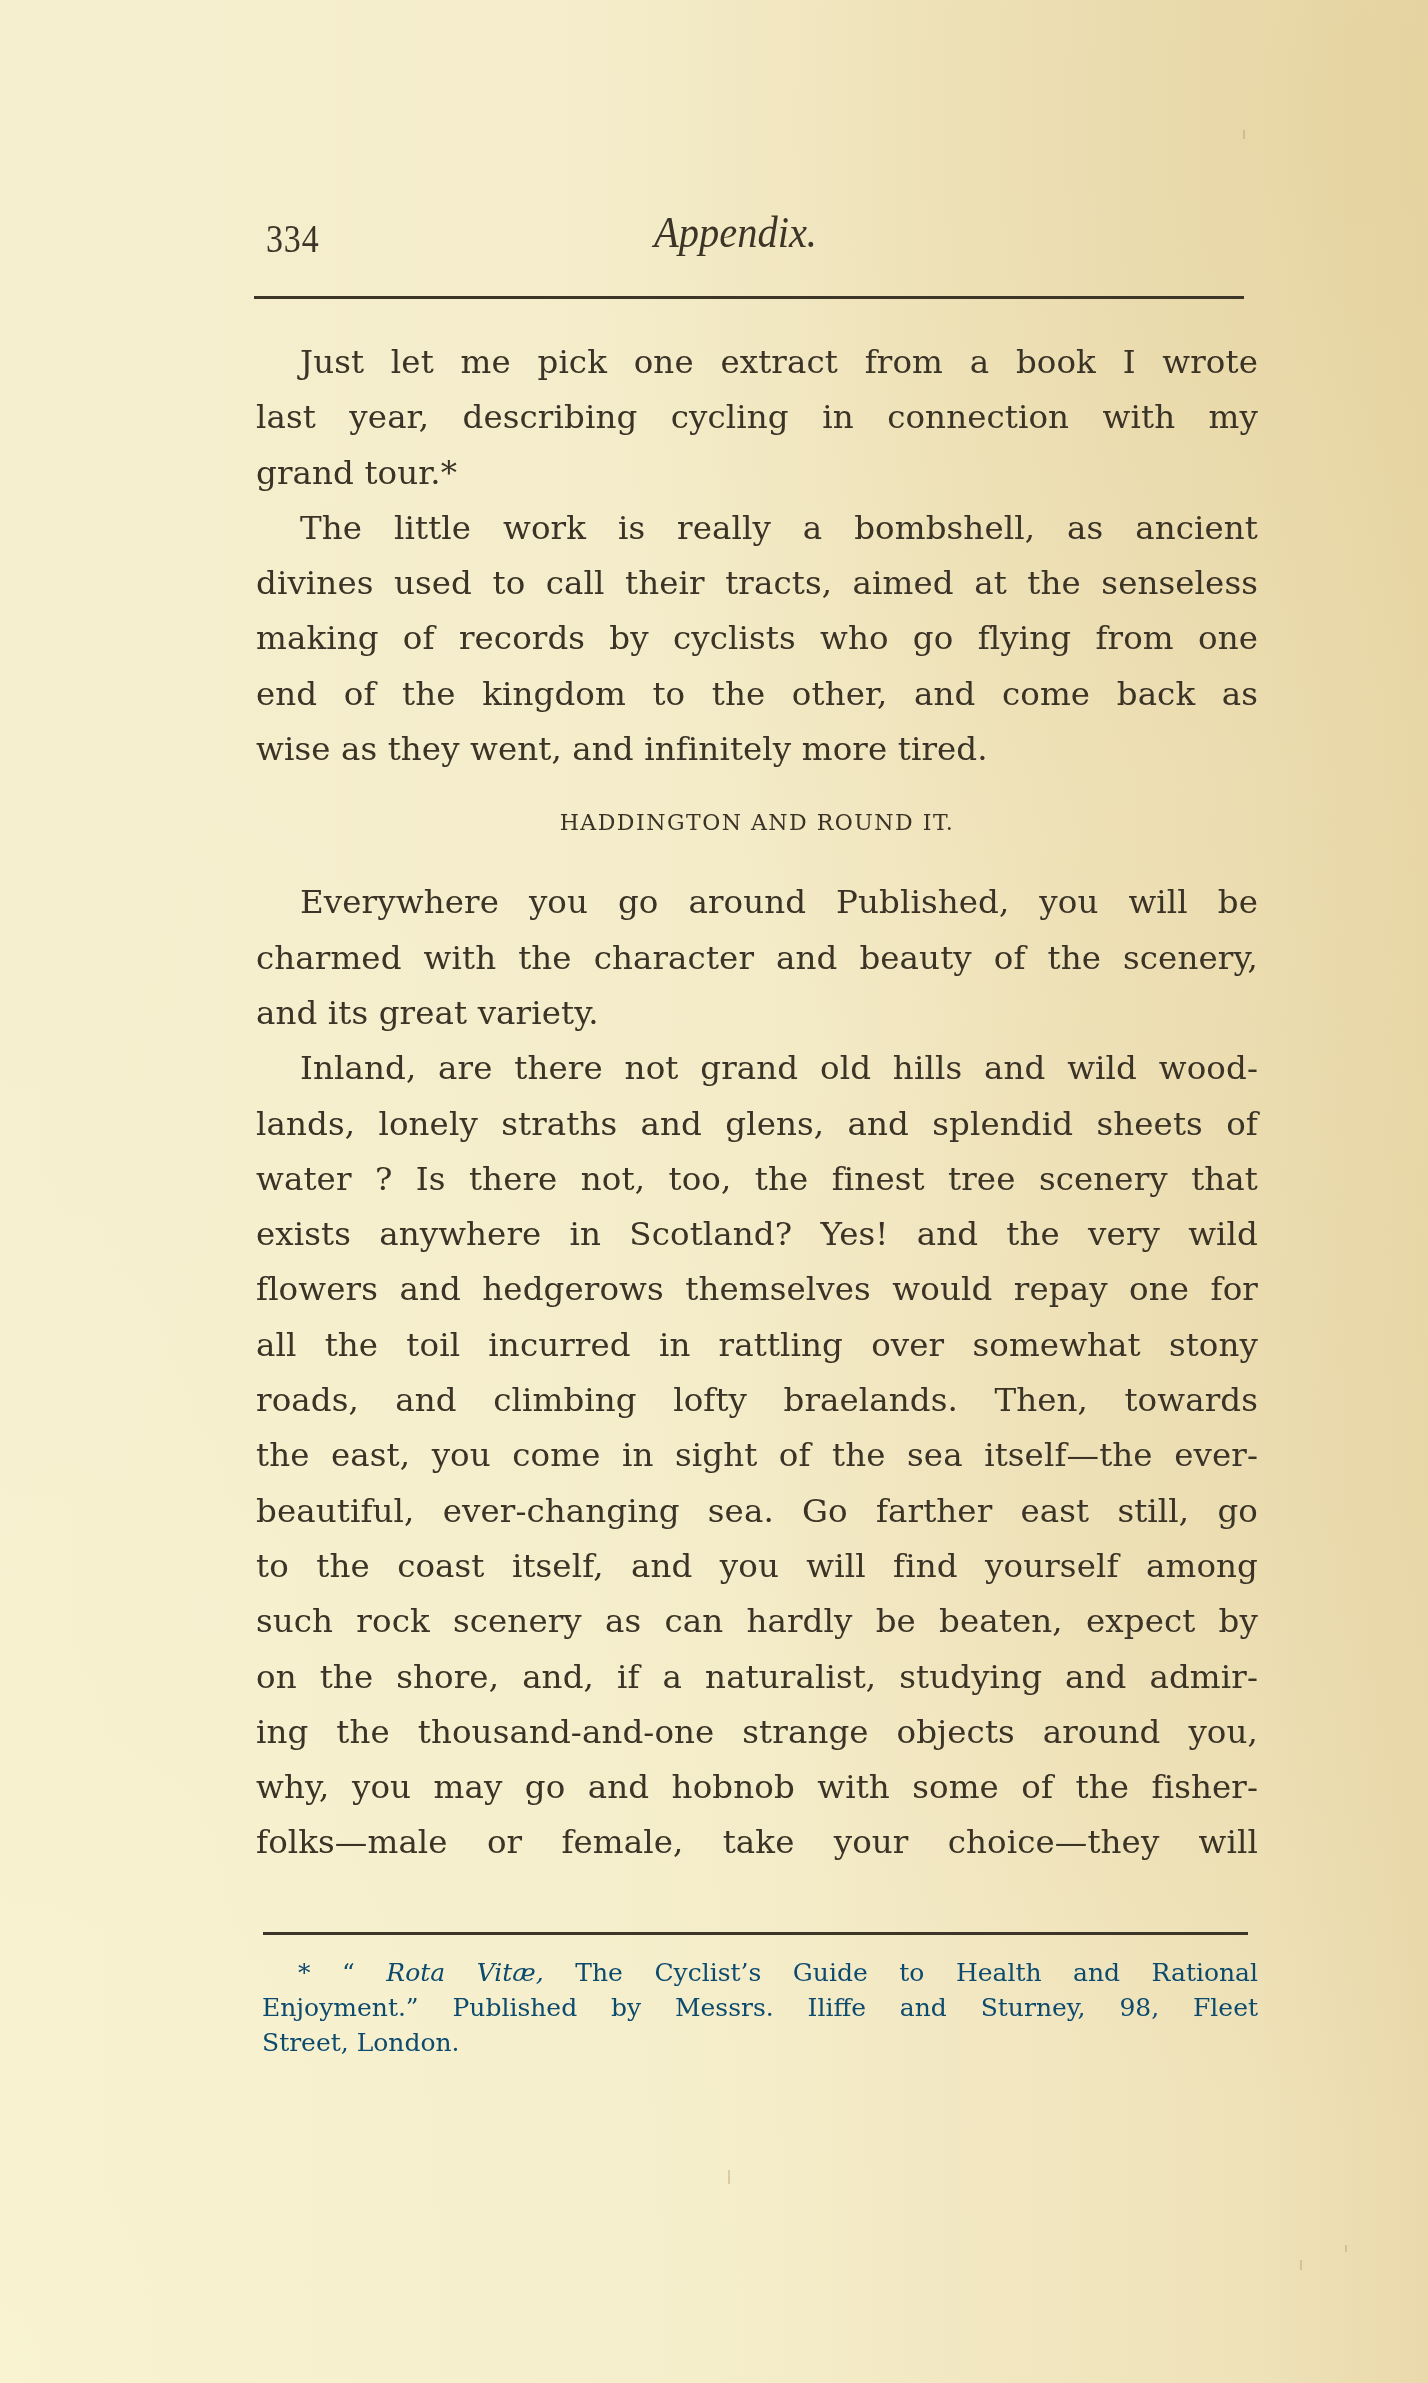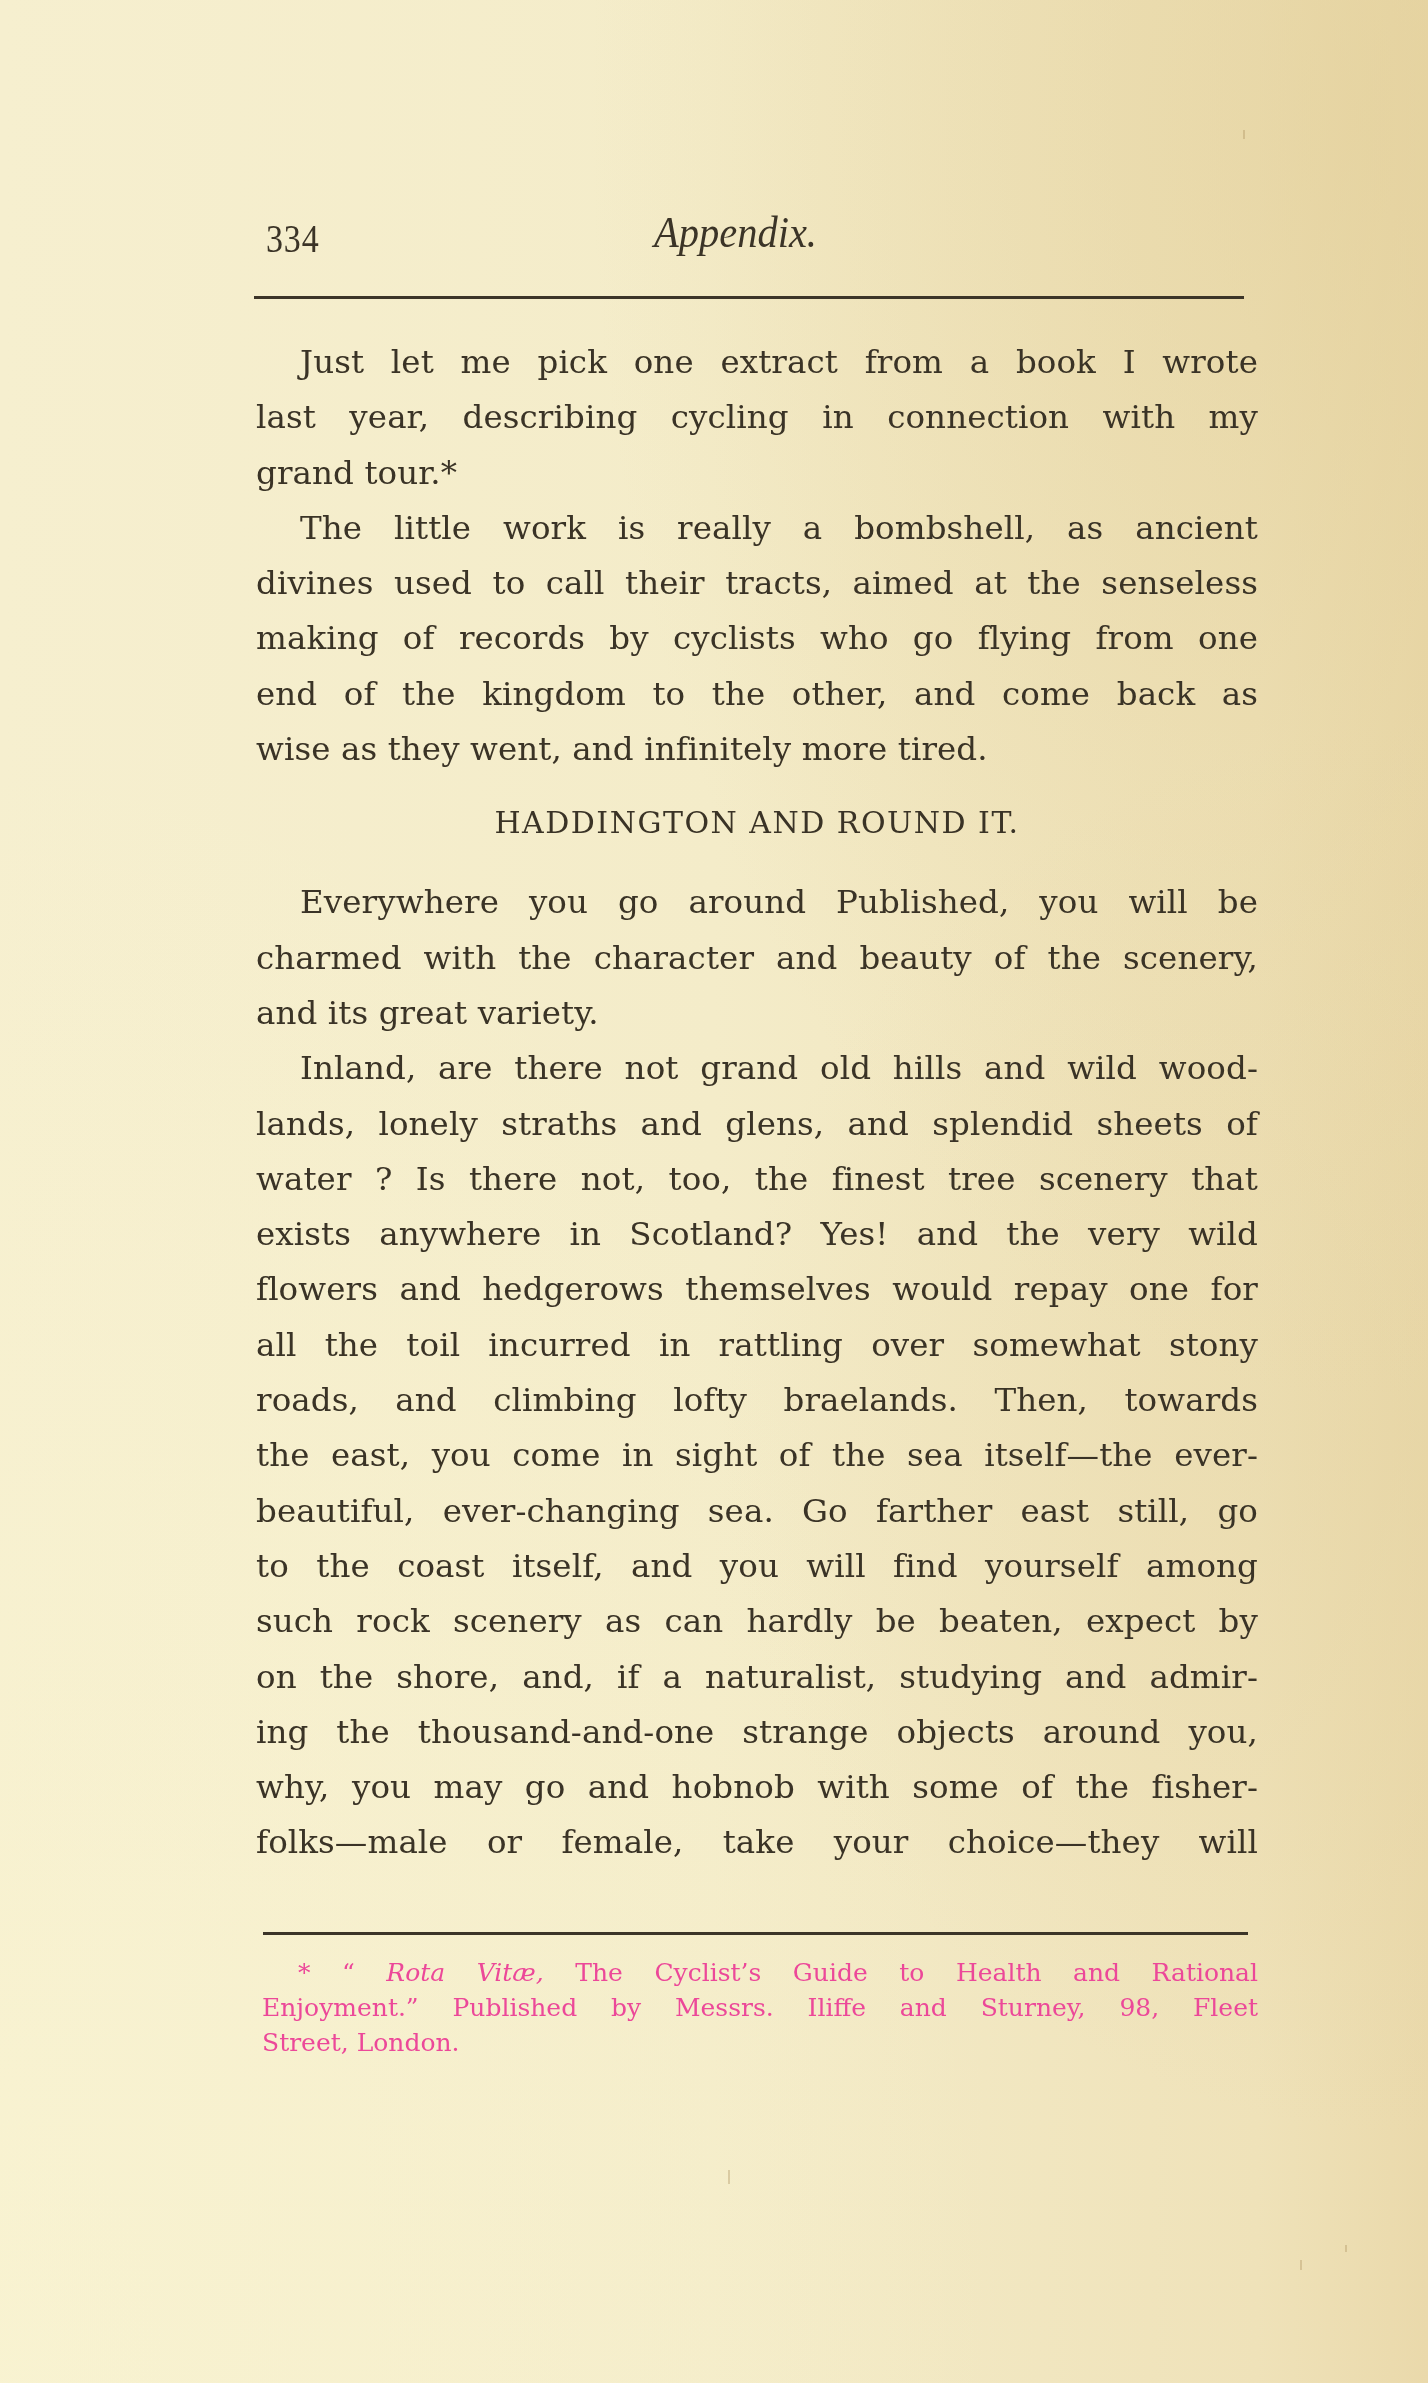--- a/index.html
+++ b/index.html
@@ -83,21 +83,21 @@
     text-align-last: left;
   }
   .line.indent {
     padding-left: 44px;
   }
   .section-heading {
     display: block;
     height: 98px;
     line-height: 92px;
     text-align: center;
-    font-size: 30px;
+    font-size: 22px;
     letter-spacing: 1.5px;
     color: #3a3326;
     padding-left: 0;
   }
   .foot-rule {
     position: absolute;
     top: 1932px;
     left: 263px;
     width: 985px;
     height: 3px;
@@ -110,21 +110,21 @@
     width: 996px;
   }
   .fn-line {
     display: block;
     height: 35px;
     line-height: 35px;
     font-size: 25px;
     white-space: nowrap;
     text-align: justify;
     text-align-last: justify;
-    color: #ec4899;
+    color: #0c4a6e;
   }
   .fn-line.last { text-align-last: left; }
   .fn-line.indent { padding-left: 36px; }
   .fn-italic { font-style: italic; }
   .speck {
     position: absolute;
     width: 2px;
     background: rgba(170,140,90,0.35);
   }
 </style>

